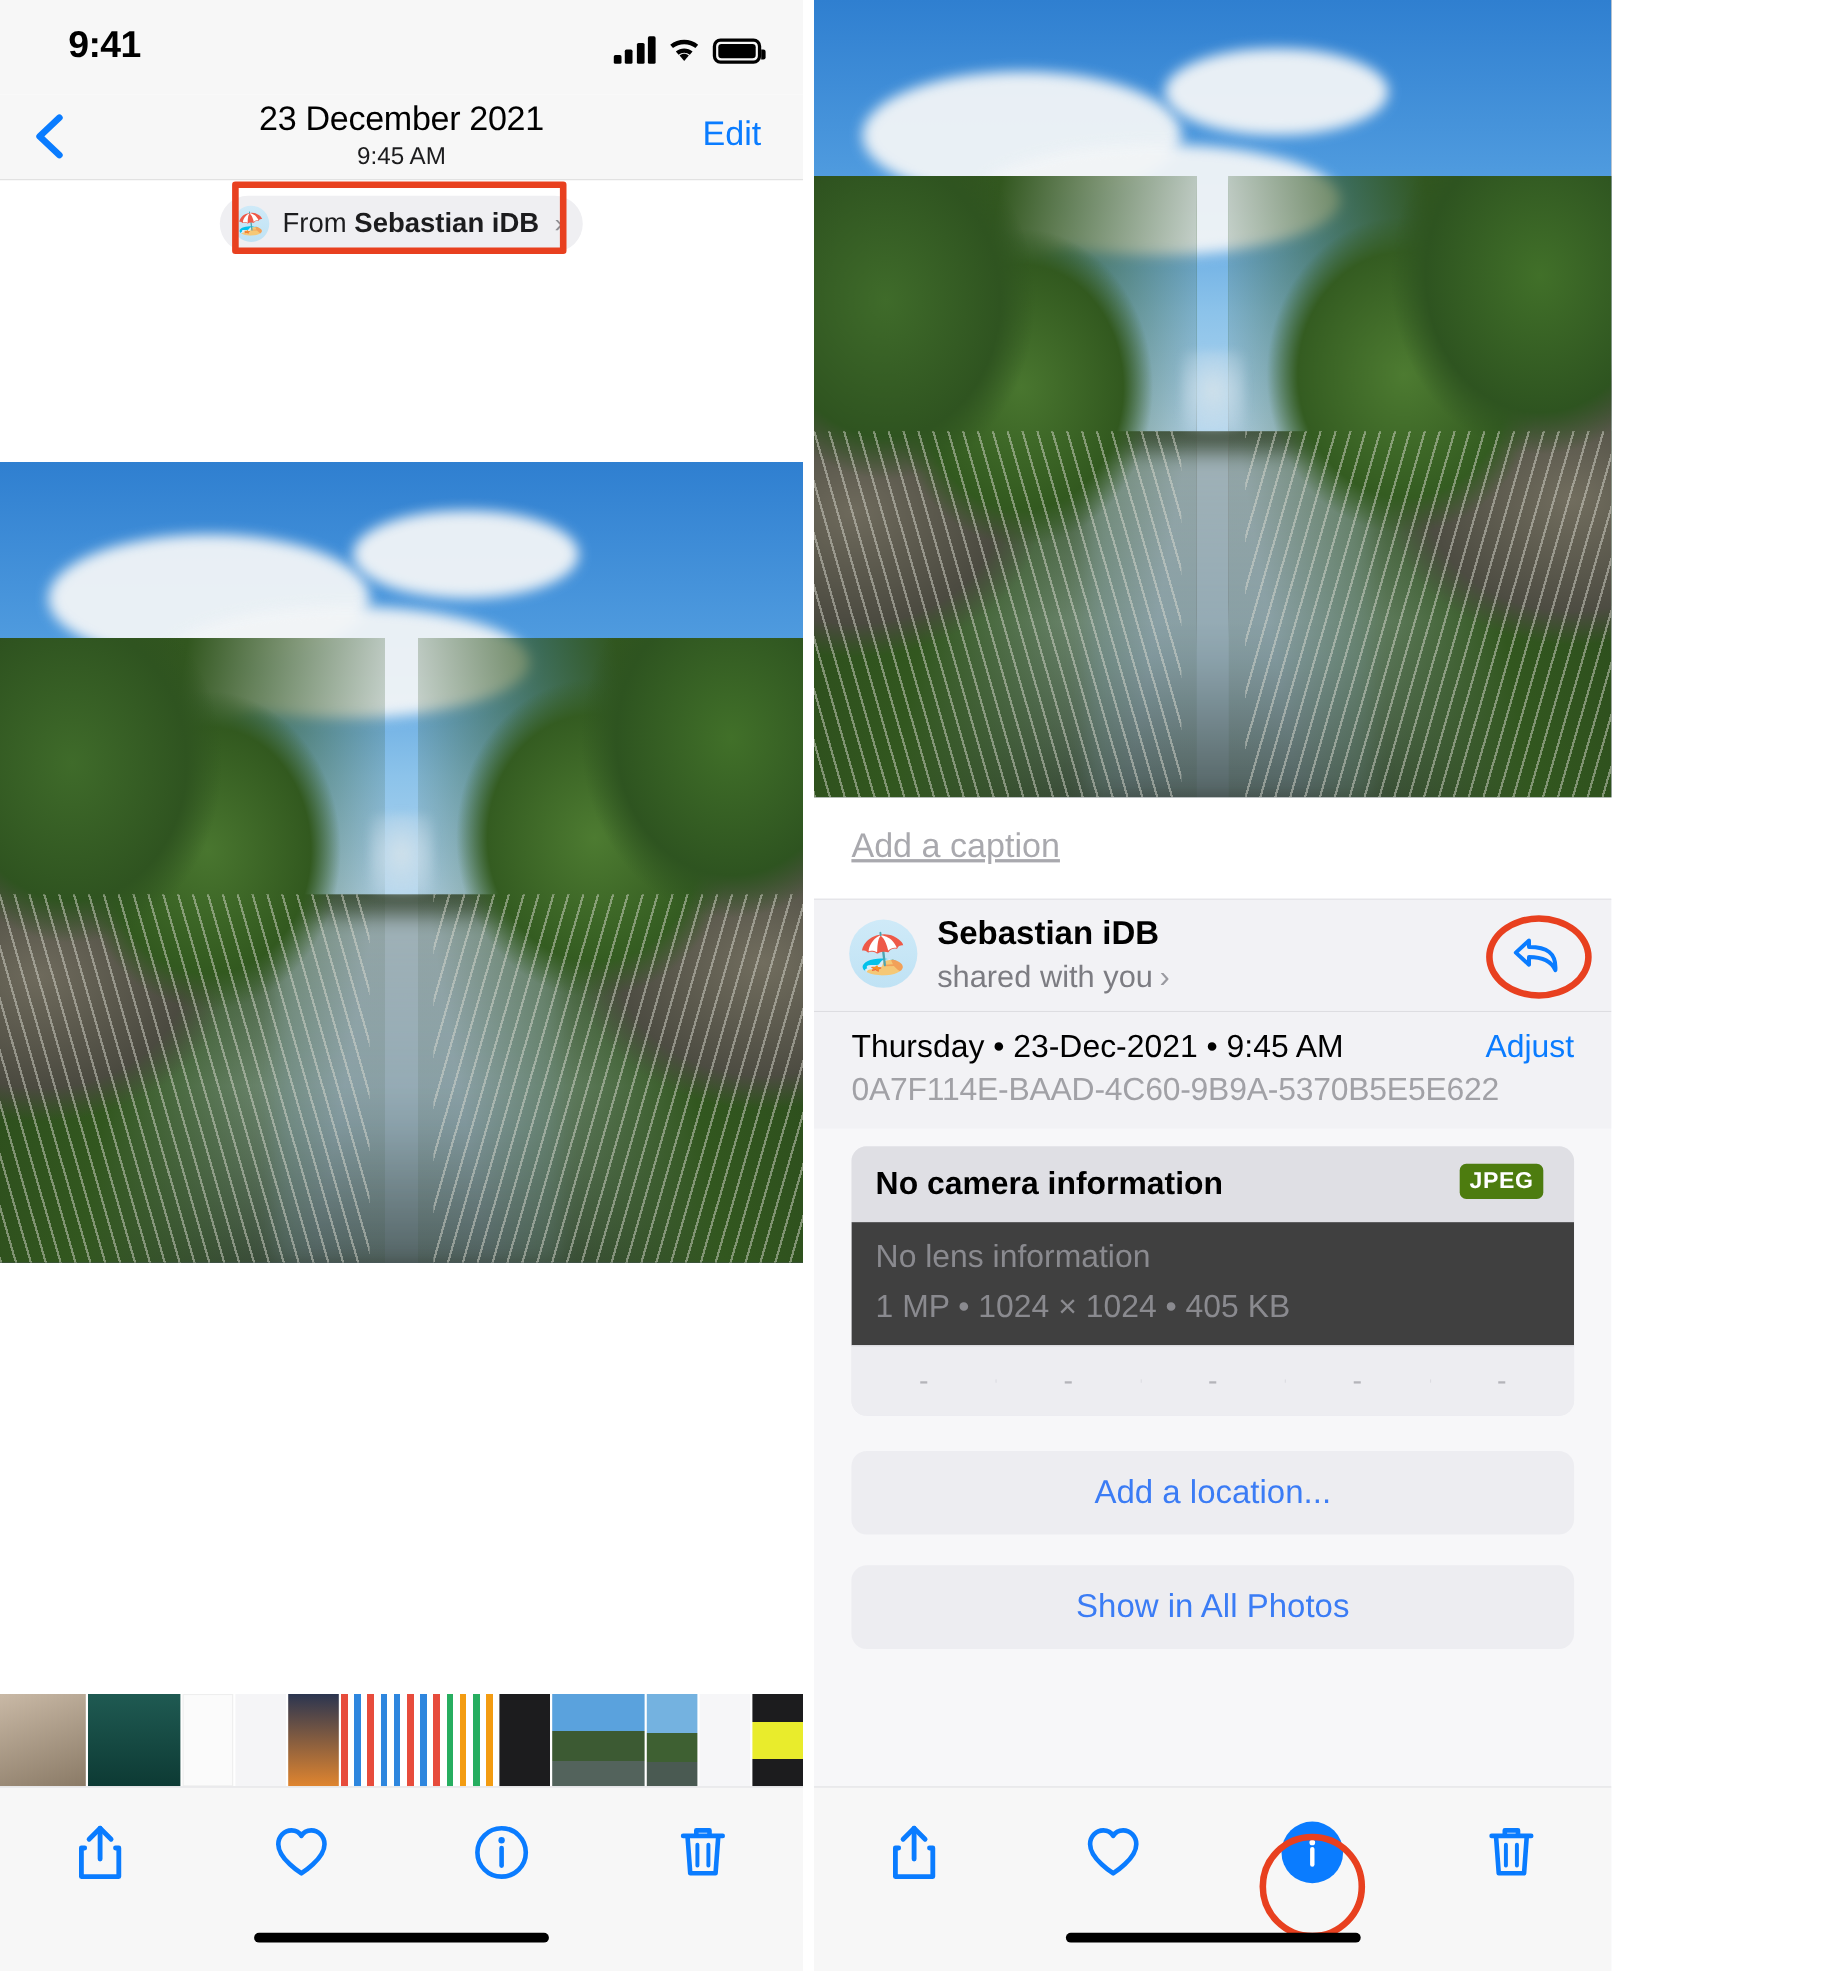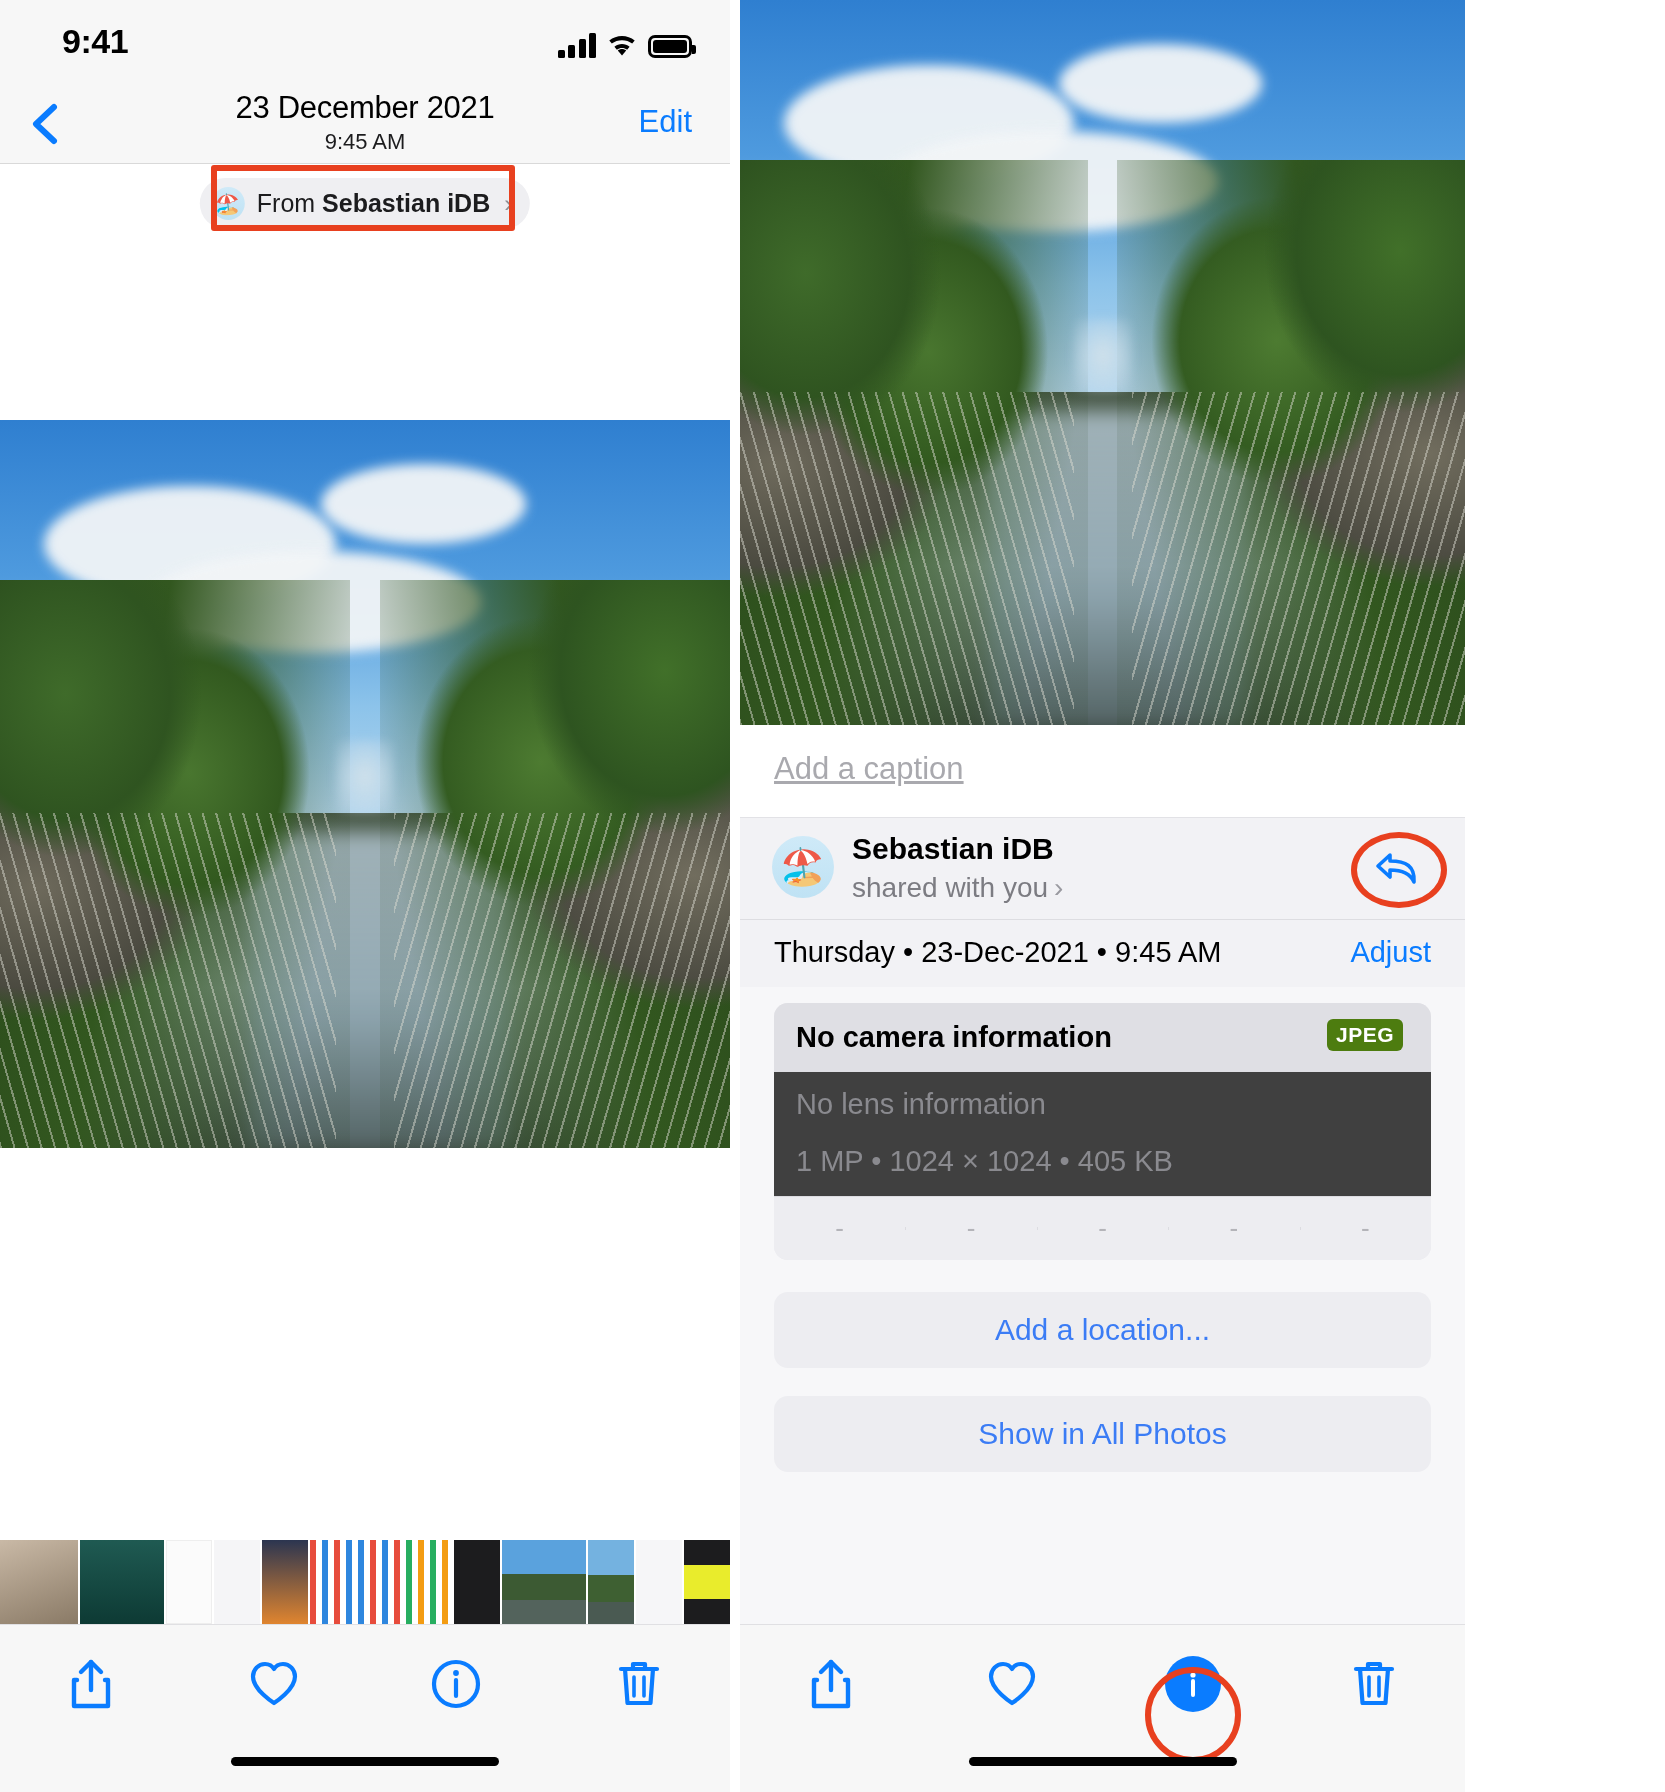--- a/index.html
+++ b/index.html
@@ -127,21 +127,21 @@
 
   .card { margin: 16px 34px 0; border-radius: 14px; overflow: hidden; background: #e9e9ee; }
   .card-head { position: relative; background: #dfdfe4; padding: 18px 22px; }
   .card-head-title { font-size: 29px; font-weight: 700; color: #000; }
   .badge {
     position: absolute; right: 28px; top: 16px; background: #4d7c0f; color: #fff;
     font-size: 21px; font-weight: 700; border-radius: 6px; padding: 4px 9px; letter-spacing: .5px;
   }
   .card-body { padding: 16px 22px 18px; background: #404040; }
   .card-line1 { font-size: 29px; color: #8a8a8f; }
-  .card-line2 { font-size: 29px; color: #8a8a8f; margin-top: 24px; }
+  .card-line2 { font-size: 29px; color: #8a8a8f; margin-top: 12px; }
   .dash-row { display: flex; align-items: center; background: #ededf1; border-top: 1px solid #dcdce1; height: 64px; }
   .dash-cell { flex: 1; text-align: center; font-size: 26px; color: #b4b4b9; position: relative; }
   .dash-cell + .dash-cell::before {
     content: ""; position: absolute; left: 0; top: 14px; bottom: 14px; width: 1px; background: #dcdce1;
   }
 
   .link-card {
     margin: 32px 34px 0; background: #ededf1; border-radius: 14px;
     height: 76px; display: flex; align-items: center; justify-content: center; cursor: pointer;
   }
@@ -309,20 +309,21 @@
         <div class="reply-btn">
           <svg width="50" height="44" viewBox="0 0 50 44">
               <path d="M18 9L6 20l12 11v-7c12 0 20 3 24 12 1-16-8-21-24-21V9z" stroke="#0a7cff" stroke-width="3.6" fill="none" stroke-linejoin="round" stroke-linecap="round"></path>
             </svg>
         </div>
         <div class="annot-circle annot-reply"></div>
       </div>
 
       <div class="meta-block">
         <div class="meta-date">Thursday • 23-Dec-2021 • 9:45 AM</div>
+        <div class="meta-uuid">0A7F114E-BAAD-4C60-9B9A-5370B5E5E622</div>
         <div class="meta-adjust">Adjust</div>
       </div>
 
       <div class="card">
         <div class="card-head">
           <div class="card-head-title">No camera information</div>
           <div class="badge">JPEG</div>
         </div>
         <div class="card-body">
           <div class="card-line1">No lens information</div>

